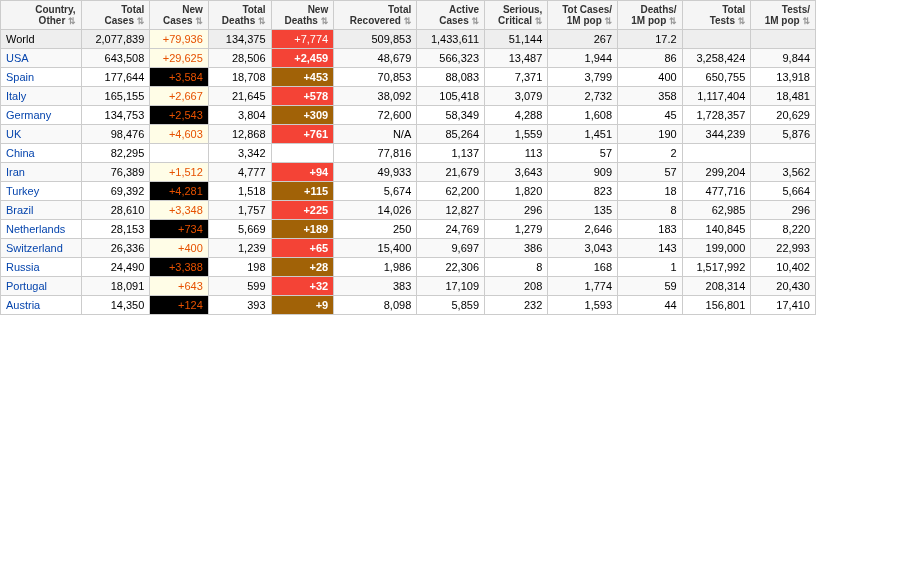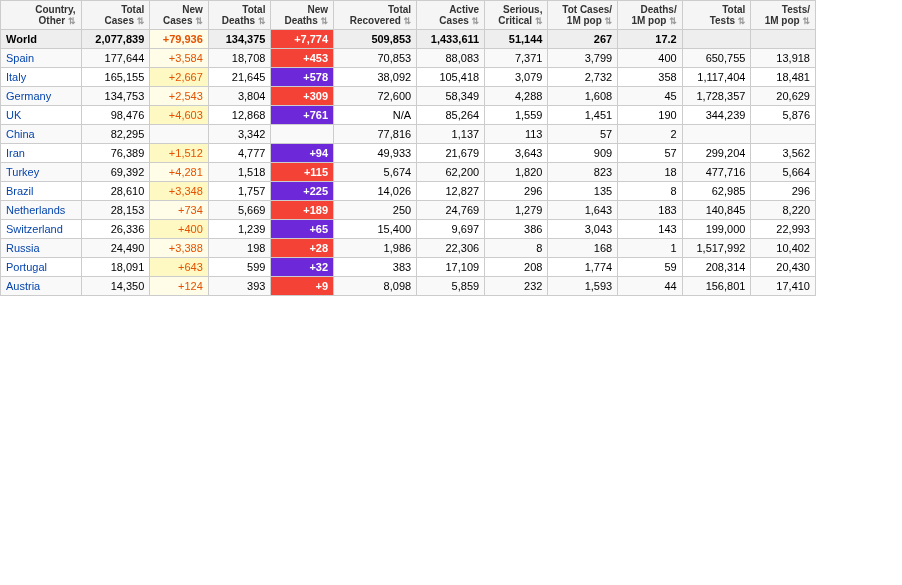--- a/index.html
+++ b/index.html
@@ -3,23 +3,23 @@
   <meta charset="utf-8">
   <style>
     * { margin: 0; padding: 0; box-sizing: border-box; }
     body { font-family: Arial, sans-serif; font-size: 11px; background: #fff; }
     table { width: 816px; border-collapse: collapse; }
     th, td { border: 1px solid #ccc; padding: 3px 5px; text-align: right; white-space: nowrap; }
     th { background: #f5f5f5; color: #333; font-weight: bold; font-size: 10px; vertical-align: top; cursor: pointer; }
     th .sort-icon { font-size: 9px; color: #999; }
     td.country-col { text-align: left; }
     td a { color: #0645ad; text-decoration: none; }
-    tr.world-row td { background: #eee; font-weight: bold; }
-    .new-cases { background: #fef9c3; color: #e65100; }
-    .new-deaths-red { background: #6d28d9; color: #fff; font-weight: bold; }
+    tr.world-row td { background: #eee; font-weight: normal; }
+    .new-cases { background: #000000; color: #e65100; }
+    .new-deaths-red { background: #a16207; color: #fff; font-weight: bold; }
     tr:nth-child(even) td { background-color: #f9f9f9; }
     tr:nth-child(even) td.new-cases { background: #fffde7; }
     tr:nth-child(even) td.new-deaths-red { background: #f44336; }
     tr.world-row td.new-cases { background: #fffde7; }
     tr.world-row td.new-deaths-red { background: #f44336; }
   </style>
 </head>
 <body>
 
 <table>
@@ -48,20 +48,34 @@
   <td class="new-deaths-red">+7,774</td>
   <td>509,853</td>
   <td>1,433,611</td>
   <td>51,144</td>
   <td>267</td>
   <td>17.2</td>
   <td></td>
   <td></td>
 </tr>
       <tr>
+    <td class="country-col"><a href="#">USA</a></td>
+    <td>643,508</td>
+    <td class="new-cases">+29,625</td>
+    <td>28,506</td>
+    <td class="new-deaths-red">+2,459</td>
+    <td>48,679</td>
+    <td>566,323</td>
+    <td>13,487</td>
+    <td>1,944</td>
+    <td>86</td>
+    <td>3,258,424</td>
+    <td>9,844</td>
+  </tr>
+      <tr>
     <td class="country-col"><a href="#">Spain</a></td>
     <td>177,644</td>
     <td class="new-cases">+3,584</td>
     <td>18,708</td>
     <td class="new-deaths-red">+453</td>
     <td>70,853</td>
     <td>88,083</td>
     <td>7,371</td>
     <td>3,799</td>
     <td>400</td>
@@ -168,21 +182,21 @@
   </tr>
       <tr>
     <td class="country-col"><a href="#">Netherlands</a></td>
     <td>28,153</td>
     <td class="new-cases">+734</td>
     <td>5,669</td>
     <td class="new-deaths-red">+189</td>
     <td>250</td>
     <td>24,769</td>
     <td>1,279</td>
-    <td>1,643</td>
+    <td>2,646</td>
     <td>183</td>
     <td>140,845</td>
     <td>8,220</td>
   </tr>
       <tr>
     <td class="country-col"><a href="#">Switzerland</a></td>
     <td>26,336</td>
     <td class="new-cases">+400</td>
     <td>1,239</td>
     <td class="new-deaths-red">+65</td>

